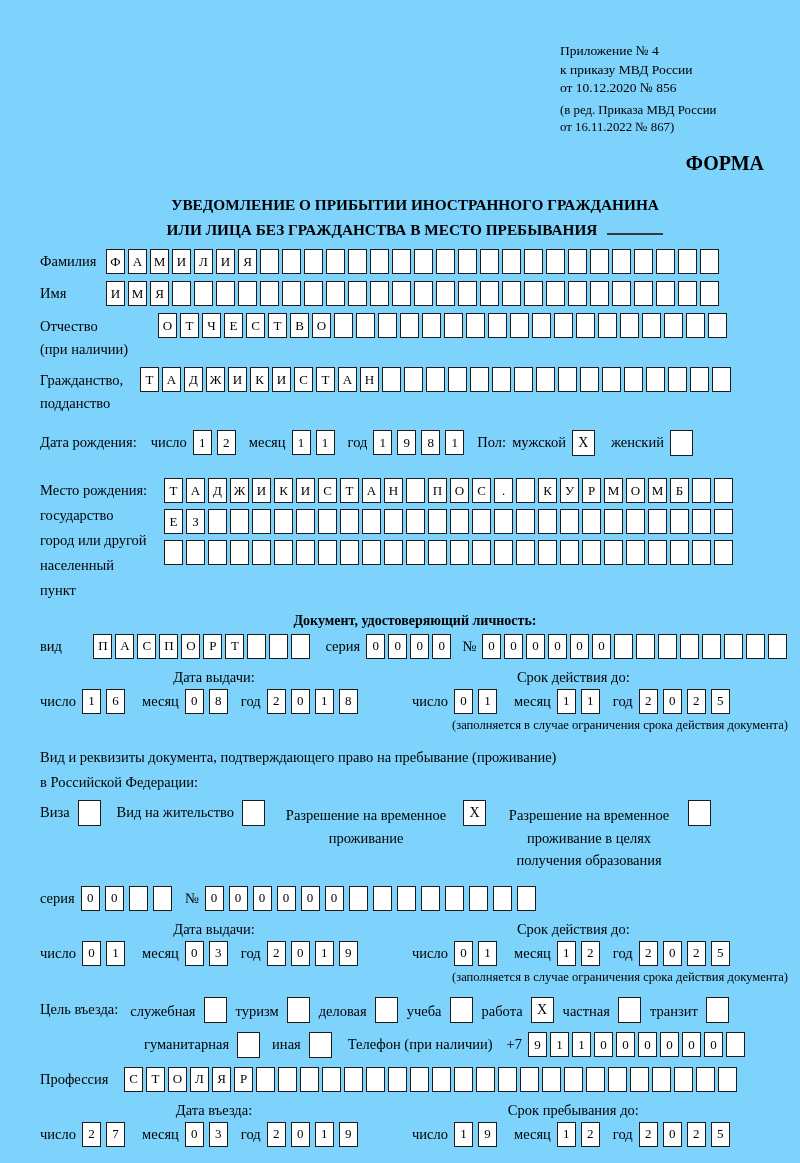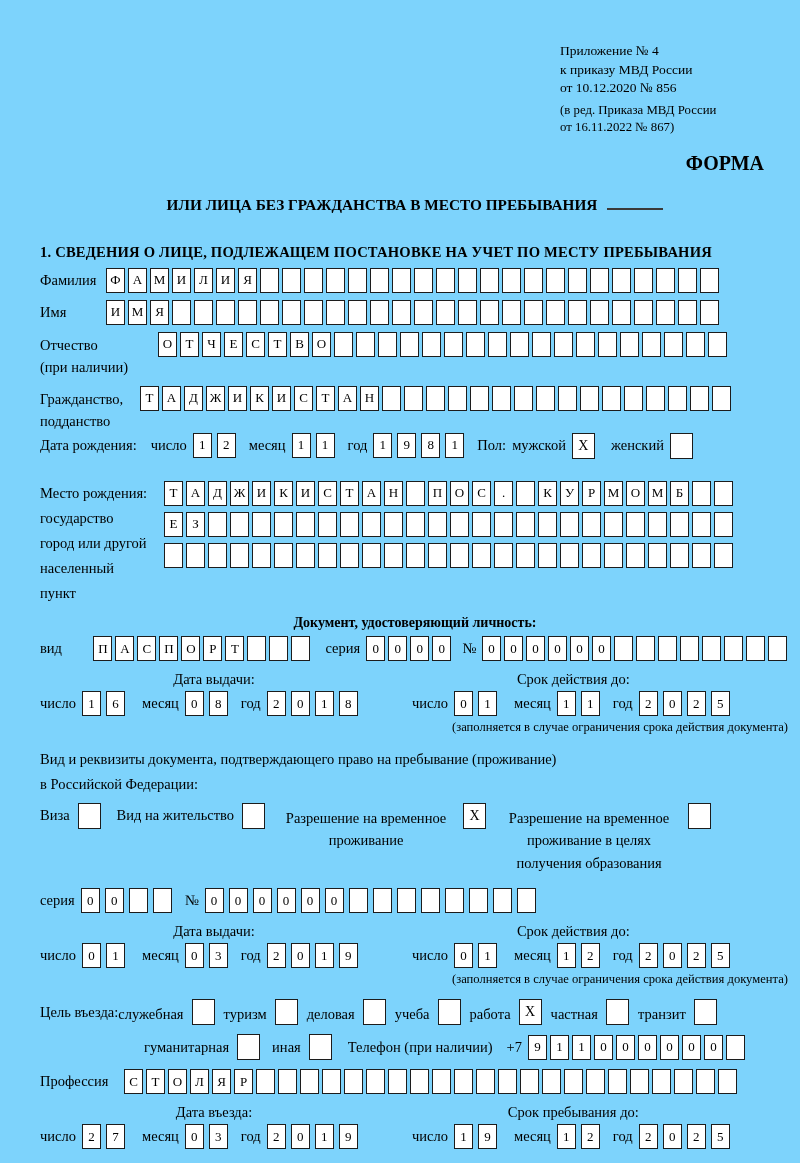--- a/index.html
+++ b/index.html
@@ -47,21 +47,21 @@
   .note-right{text-align:right;font-size:12.6px;margin-top:4px;margin-right:2px;}
   .intro{margin-top:12px;line-height:1.7;}
   
   .visa-row{display:flex;align-items:flex-start;margin-top:6px;}
   .opt{display:flex;align-items:flex-start;justify-content:space-between;}
   .opt .olabel{padding-top:4px;margin-right:8px;}
   .optc{text-align:center;line-height:1.55;padding-top:4px;margin-right:8px;}
   .wc178{width:178px;}.wc182{width:182px;}
   
   .purpose-row{display:flex;align-items:center;flex-wrap:nowrap;margin-top:12px;}
-  .purpose-row .plabel{margin-right:0;text-align:center;}
+  .purpose-row .plabel{margin-right:12px;text-align:center;}
   .purpose-row .opt{align-items:center;margin-right:9px;}
   .phone-row{display:flex;align-items:center;margin-top:9px;padding-left:104px;}
 </style>
 </head>
 <body>
 
 <div class="page">
 
   <div class="hdr-wrap">
     <div class="hdr">
@@ -70,26 +70,26 @@
       <div>от 10.12.2020 № 856</div>
       <div class="edition">
         <div>(в ред. Приказа МВД России</div>
         <div>от 16.11.2022 № 867)</div>
       </div>
     </div>
   </div>
   <div class="forma">ФОРМА</div>
 
   <div class="title">
+    <div>УВЕДОМЛЕНИЕ О ПРИБЫТИИ ИНОСТРАННОГО ГРАЖДАНИНА</div>
     <div>
       <span>ИЛИ ЛИЦА БЕЗ ГРАЖДАНСТВА В МЕСТО ПРЕБЫВАНИЯ</span><span class="blank-line"></span>
     </div>
   </div>
 
-  <div class="sec-head">1. СВЕДЕНИЯ О ЛИЦЕ, ПОДЛЕЖАЩЕМ ПОСТАНОВКЕ НА УЧЕТ ПО МЕСТУ ПРЕБЫВАНИЯ</div>
 
   <div class="row">
     <div class="flabel w66">Фамилия</div>
     <div class="cells">
         <span class="cell">Ф</span>
         <span class="cell">А</span>
         <span class="cell">М</span>
         <span class="cell">И</span>
         <span class="cell">Л</span>
         <span class="cell">И</span>
@@ -216,21 +216,21 @@
         <span class="cell"></span>
         <span class="cell"></span>
         <span class="cell"></span>
         <span class="cell"></span>
         <span class="cell"></span>
         <span class="cell"></span>
         <span class="cell"></span>
       </div>
   </div>
 
-  <div class="row" style="margin-top:0;">
+  <div class="row" style="margin-top:16px;">
     <span class="dlabel" style="margin-right:14px;">Дата рождения:</span>
     <span class="dlabel">число</span>
     <span class="cells gap4">
         <span class="cell">1</span>
         <span class="cell">2</span>
       </span>
     <span class="dlabel ml8">месяц</span>
     <span class="cells gap4">
         <span class="cell">1</span>
         <span class="cell">1</span>

